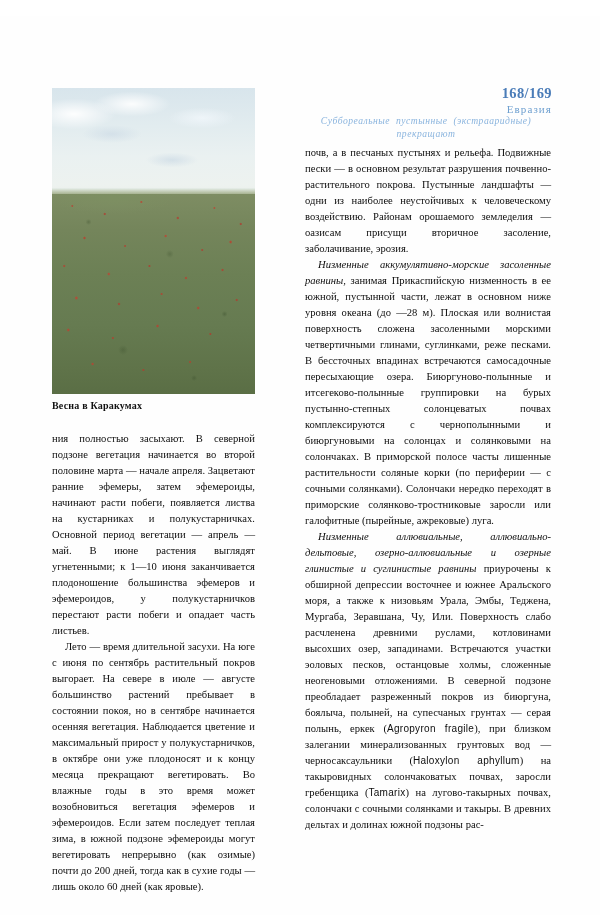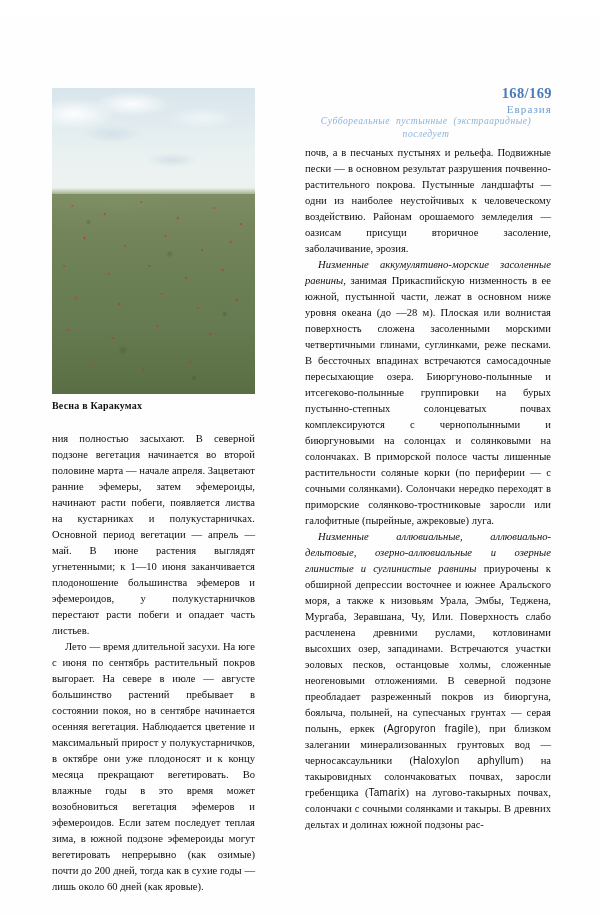--- a/index.html
+++ b/index.html
@@ -203,21 +203,21 @@
 <body>
 
 <div class="page">
 
   <div class="header">
     <div class="folio">168/169</div>
     <div class="region">Евразия</div>
   </div>
   <div class="header-subtitle">
     <span class="l1">Суббореальные  пустынные  (экстрааридные)</span>
-    <span class="l2">последует</span>
+    <span class="l2">прекращают</span>
   </div>
 
   <div class="photo-wrap">
     <div class="photo">
       <div class="sky"></div>
       <div class="horizon"></div>
       <div class="field"></div>
     </div>
   </div>
   <div class="caption">Весна в Каракумах</div>

